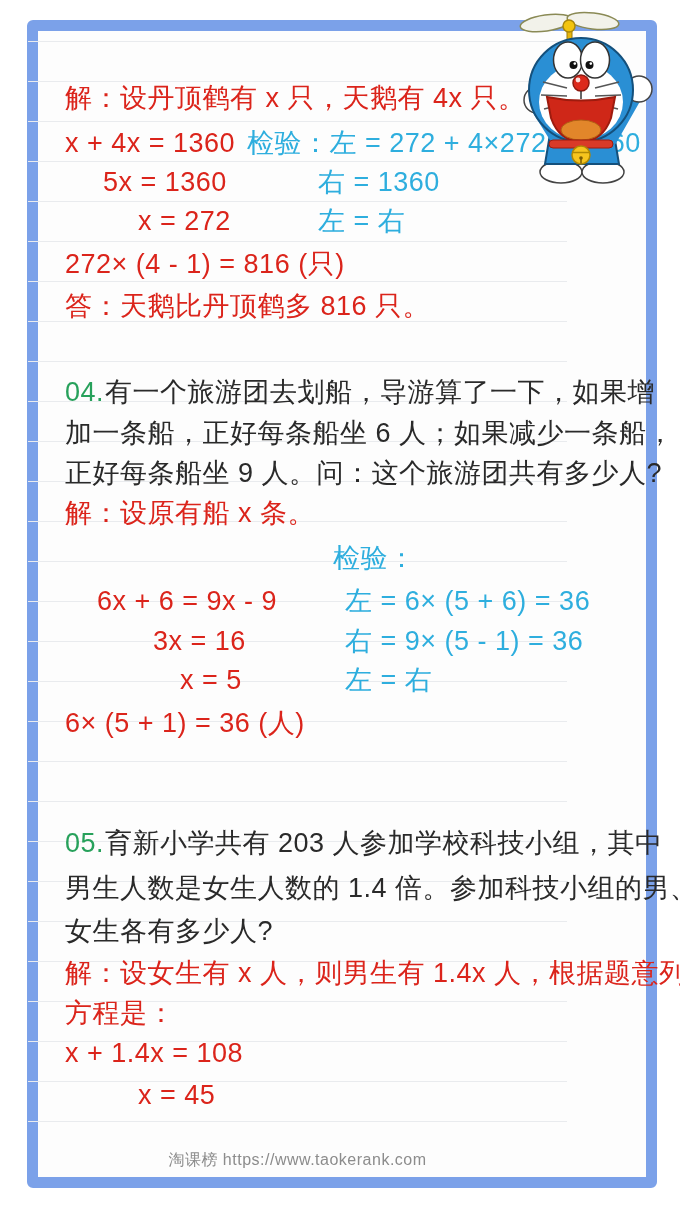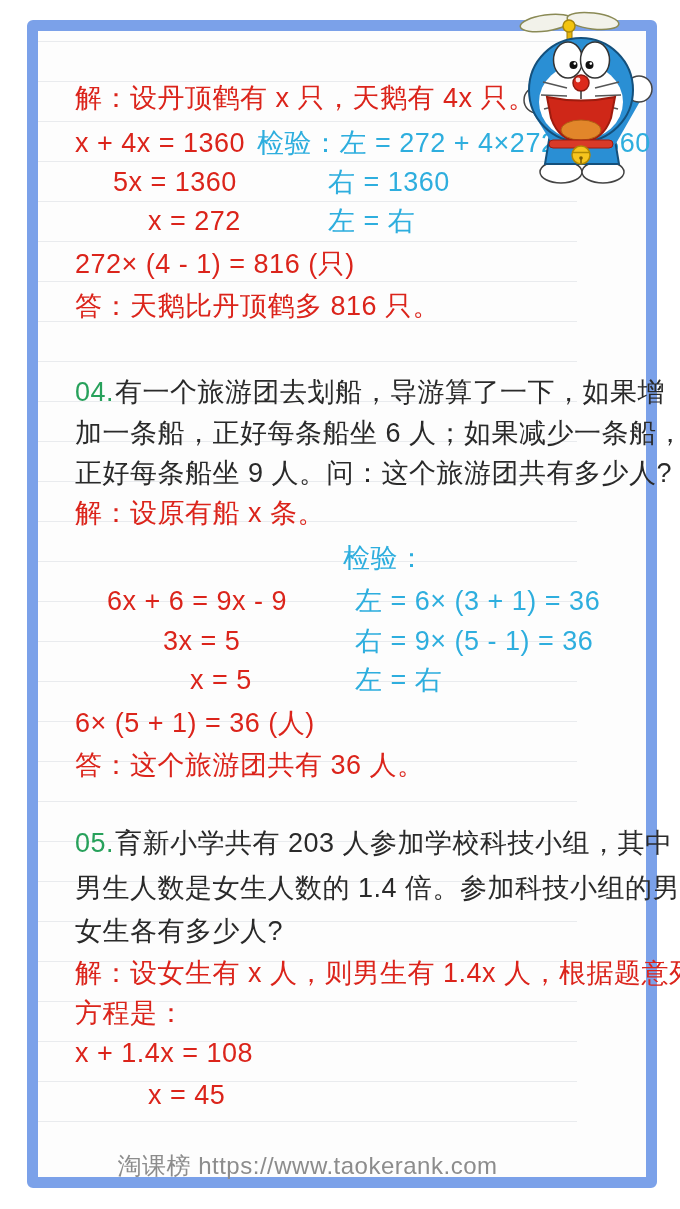--- a/index.html
+++ b/index.html
@@ -12,42 +12,42 @@
   }
   .frame {
     position:absolute; left:27px; top:20px;
     width:630px; height:1168px;
     box-sizing:border-box;
     border:11px solid #7ba1e9;
     border-radius:6px;
     background:#fdfdfd;
   }
   .page {
-    position:absolute; left:38px; top:31px;
+    position:absolute; left:28px; top:31px;
     width:539px; height:1146px;
     background-image:repeating-linear-gradient(to bottom,
       transparent 0px, transparent 39px, #e9ebee 39px, #e9ebee 40px);
     background-position:0 -29px;
     z-index:1;
   }
   .seg {
     position:absolute;
     font-size:27px; line-height:33px;
     white-space:nowrap;
     letter-spacing:0.5px;
   }
   .red   { color:#db241b; }
   .cyan  { color:#2eaede; }
   .green { color:#27a15b; }
   .black { color:#2a2a2a; }
   .num   { margin-right:1px; }
   .footer {
     position:absolute; left:0; right:0; top:1119px;
     text-align:center;
-    font-size:24px; color:#8c8c8c;
+    font-size:16px; color:#8c8c8c;
     letter-spacing:0.5px;
   }
   .mascot {
     position:absolute; left:513px; top:0;
     width:152px; height:196px;
     z-index:5;
   }
 </style>
 </head>
 <body>
@@ -67,27 +67,26 @@
   <div class="seg red" style="top:259px;left:37px">答：天鹅比丹顶鹤多 816 只。</div>
 
   <div class="seg" style="top:345px;left:37px">
     <span class="green num">04.</span><span class="black">有一个旅游团去划船，导游算了一下，如果增</span>
   </div>
   <div class="seg black" style="top:386px;left:37px">加一条船，正好每条船坐 6 人；如果减少一条船，</div>
   <div class="seg black" style="top:426px;left:37px">正好每条船坐 9 人。问：这个旅游团共有多少人?</div>
   <div class="seg red" style="top:466px;left:37px">解：设原有船 x 条。</div>
   <div class="seg cyan" style="top:511px;left:305px">检验：</div>
   <div class="seg red" style="top:554px;left:69px">6x + 6 = 9x - 9</div>
-  <div class="seg cyan" style="top:554px;left:317px">左 = 6× (3 + 1) = 36</div>
-  <div class="seg red" style="top:594px;left:125px">3x = 5</div>
+  <div class="seg cyan" style="top:554px;left:317px">左 = 6× (5 + 6) = 36</div>
+  <div class="seg red" style="top:594px;left:125px">3x = 16</div>
   <div class="seg cyan" style="top:594px;left:317px">右 = 9× (5 - 1) = 36</div>
   <div class="seg red" style="top:633px;left:152px">x = 5</div>
   <div class="seg cyan" style="top:633px;left:317px">左 = 右</div>
   <div class="seg red" style="top:676px;left:37px">6× (5 + 1) = 36 (人)</div>
-  <div class="seg red" style="top:718px;left:37px">答：这个旅游团共有 36 人。</div>
 
   <div class="seg" style="top:796px;left:37px">
     <span class="green num">05.</span><span class="black">育新小学共有 203 人参加学校科技小组，其中</span>
   </div>
   <div class="seg black" style="top:841px;left:37px">男生人数是女生人数的 1.4 倍。参加科技小组的男、</div>
   <div class="seg black" style="top:884px;left:37px">女生各有多少人?</div>
   <div class="seg red" style="top:926px;left:37px">解：设女生有 x 人，则男生有 1.4x 人，根据题意列</div>
   <div class="seg red" style="top:966px;left:37px">方程是：</div>
   <div class="seg red" style="top:1006px;left:37px">x + 1.4x = 108</div>
   <div class="seg red" style="top:1048px;left:110px">x = 45</div>

